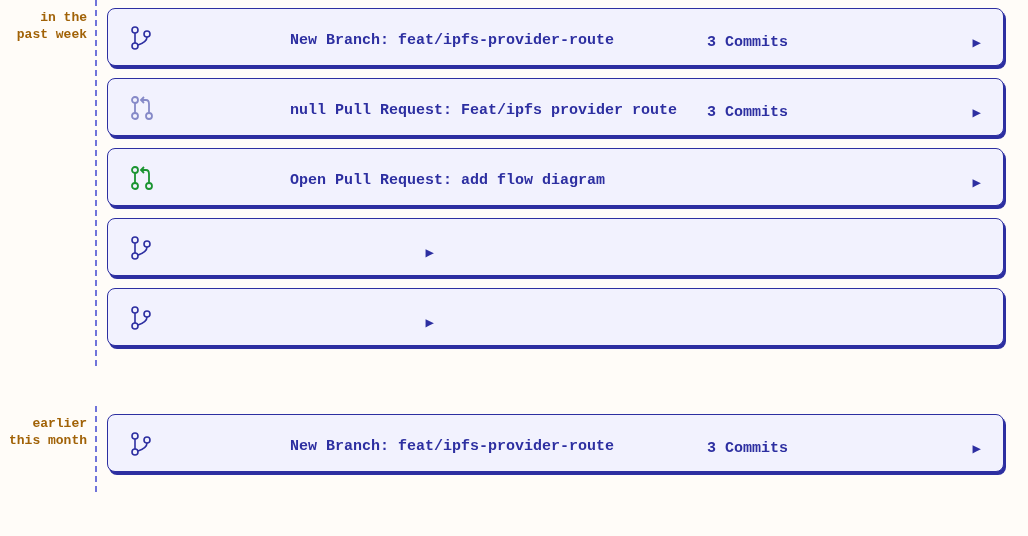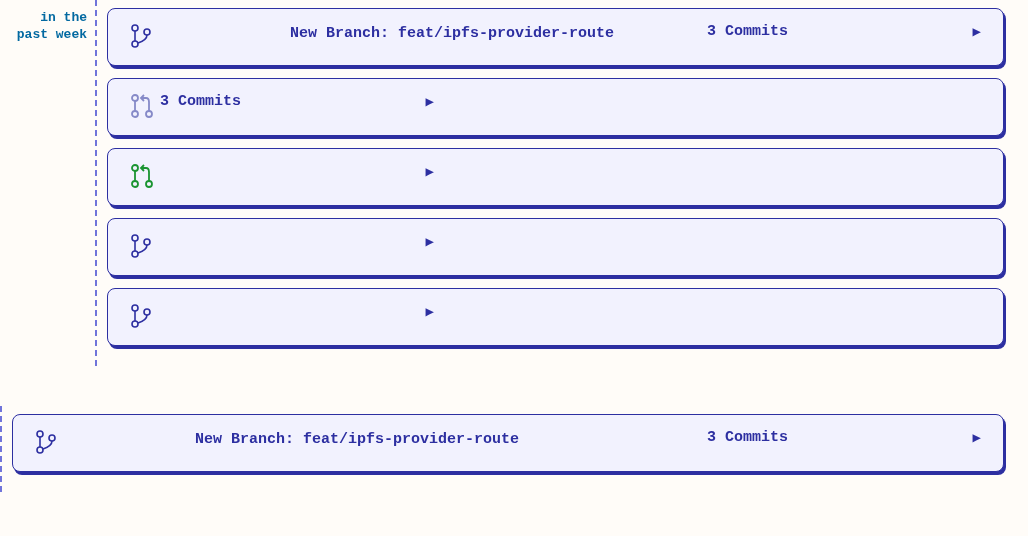--- a/index.html
+++ b/index.html
@@ -11,21 +11,21 @@
       height: 536px;
       position: relative;
     }
     .timeline-group {
       display: flex;
       align-items: flex-start;
     }
     .time-label {
       width: 95px;
       text-align: right;
-      color: #0369a1;
+      color: #a16207;
       font-size: 13px;
       line-height: 1.3;
       padding-right: 8px;
       padding-top: 10px;
       flex-shrink: 0;
     }
     .timeline-line {
       width: 12px;
       border-left: 2px dashed #7074da;
       flex-shrink: 0;
@@ -35,21 +35,21 @@
       flex: 1;
       padding-right: 24px;
       padding-top: 8px;
       padding-bottom: 8px;
     }
     .gap {
       height: 40px;
     }
     .card {
       display: flex;
-      align-items: flex-start;
+      align-items: flex-end;
       background: #f2f2fe;
       border: 1.5px solid #2d2fa1;
       border-radius: 8px;
       padding: 14px 22px;
       margin-bottom: 12px;
       box-shadow: 2px 3px 0 0 #2d2fa1;
       min-height: 58px;
     }
     .card-icon {
       width: 30px;
@@ -106,34 +106,36 @@
           <div class="card-icon">
             <svg width="24" height="26" viewBox="0 0 24 26">
     <circle cx="5" cy="5" r="3" fill="none" stroke="#868ac8" stroke-width="1.8"></circle>
     <circle cx="5" cy="21" r="3" fill="none" stroke="#868ac8" stroke-width="1.8"></circle>
     <circle cx="19" cy="21" r="3" fill="none" stroke="#868ac8" stroke-width="1.8"></circle>
     <path d="M5 8 L5 18" stroke="#868ac8" stroke-width="1.8" fill="none"></path>
     <path d="M12 5 L16 5 Q19 5 19 9 L19 18" stroke="#868ac8" stroke-width="1.8" fill="none"></path>
     <path d="M14 2 L11 5 L14 8" stroke="#868ac8" stroke-width="1.8" fill="none"></path>
   </svg>
           </div>
+          <div class="card-title">null Pull Request: Feat/ipfs provider route</div>
           <div class="card-commits">3 Commits</div>
           <div class="card-arrow">▶</div>
         </div>
         <div class="card">
           <div class="card-icon">
             <svg width="24" height="26" viewBox="0 0 24 26">
     <circle cx="5" cy="5" r="3" fill="none" stroke="#1b9431" stroke-width="1.8"></circle>
     <circle cx="5" cy="21" r="3" fill="none" stroke="#1b9431" stroke-width="1.8"></circle>
     <circle cx="19" cy="21" r="3" fill="none" stroke="#1b9431" stroke-width="1.8"></circle>
     <path d="M5 8 L5 18" stroke="#1b9431" stroke-width="1.8" fill="none"></path>
     <path d="M12 5 L16 5 Q19 5 19 9 L19 18" stroke="#1b9431" stroke-width="1.8" fill="none"></path>
     <path d="M14 2 L11 5 L14 8" stroke="#1b9431" stroke-width="1.8" fill="none"></path>
   </svg>
           </div>
+          <div class="card-title">Open Pull Request: add flow diagram</div>
           <div class="card-commits"></div>
           <div class="card-arrow">▶</div>
         </div>
         <div class="card">
           <div class="card-icon">
             <svg width="22" height="26" viewBox="0 0 22 26">
     <circle cx="5" cy="5" r="3" fill="none" stroke="#2d2fa1" stroke-width="1.6"></circle>
     <circle cx="5" cy="21" r="3" fill="none" stroke="#2d2fa1" stroke-width="1.6"></circle>
     <circle cx="17" cy="9" r="3" fill="none" stroke="#2d2fa1" stroke-width="1.6"></circle>
     <path d="M5 8 L5 18" stroke="#2d2fa1" stroke-width="1.6" fill="none"></path>
@@ -153,20 +155,21 @@
     <path d="M17 12 Q17 17 8 20" stroke="#2d2fa1" stroke-width="1.6" fill="none"></path>
   </svg>
           </div>
           <div class="card-commits"></div>
           <div class="card-arrow">▶</div>
         </div>
       </div>
     </div>
     <div class="gap"></div>
     <div class="timeline-group">
+      <div class="time-label">earlier<br>this month</div>
       <div class="timeline-line"></div>
       <div class="cards-column">
         <div class="card">
           <div class="card-icon">
             <svg width="22" height="26" viewBox="0 0 22 26">
     <circle cx="5" cy="5" r="3" fill="none" stroke="#2d2fa1" stroke-width="1.6"></circle>
     <circle cx="5" cy="21" r="3" fill="none" stroke="#2d2fa1" stroke-width="1.6"></circle>
     <circle cx="17" cy="9" r="3" fill="none" stroke="#2d2fa1" stroke-width="1.6"></circle>
     <path d="M5 8 L5 18" stroke="#2d2fa1" stroke-width="1.6" fill="none"></path>
     <path d="M17 12 Q17 17 8 20" stroke="#2d2fa1" stroke-width="1.6" fill="none"></path>

